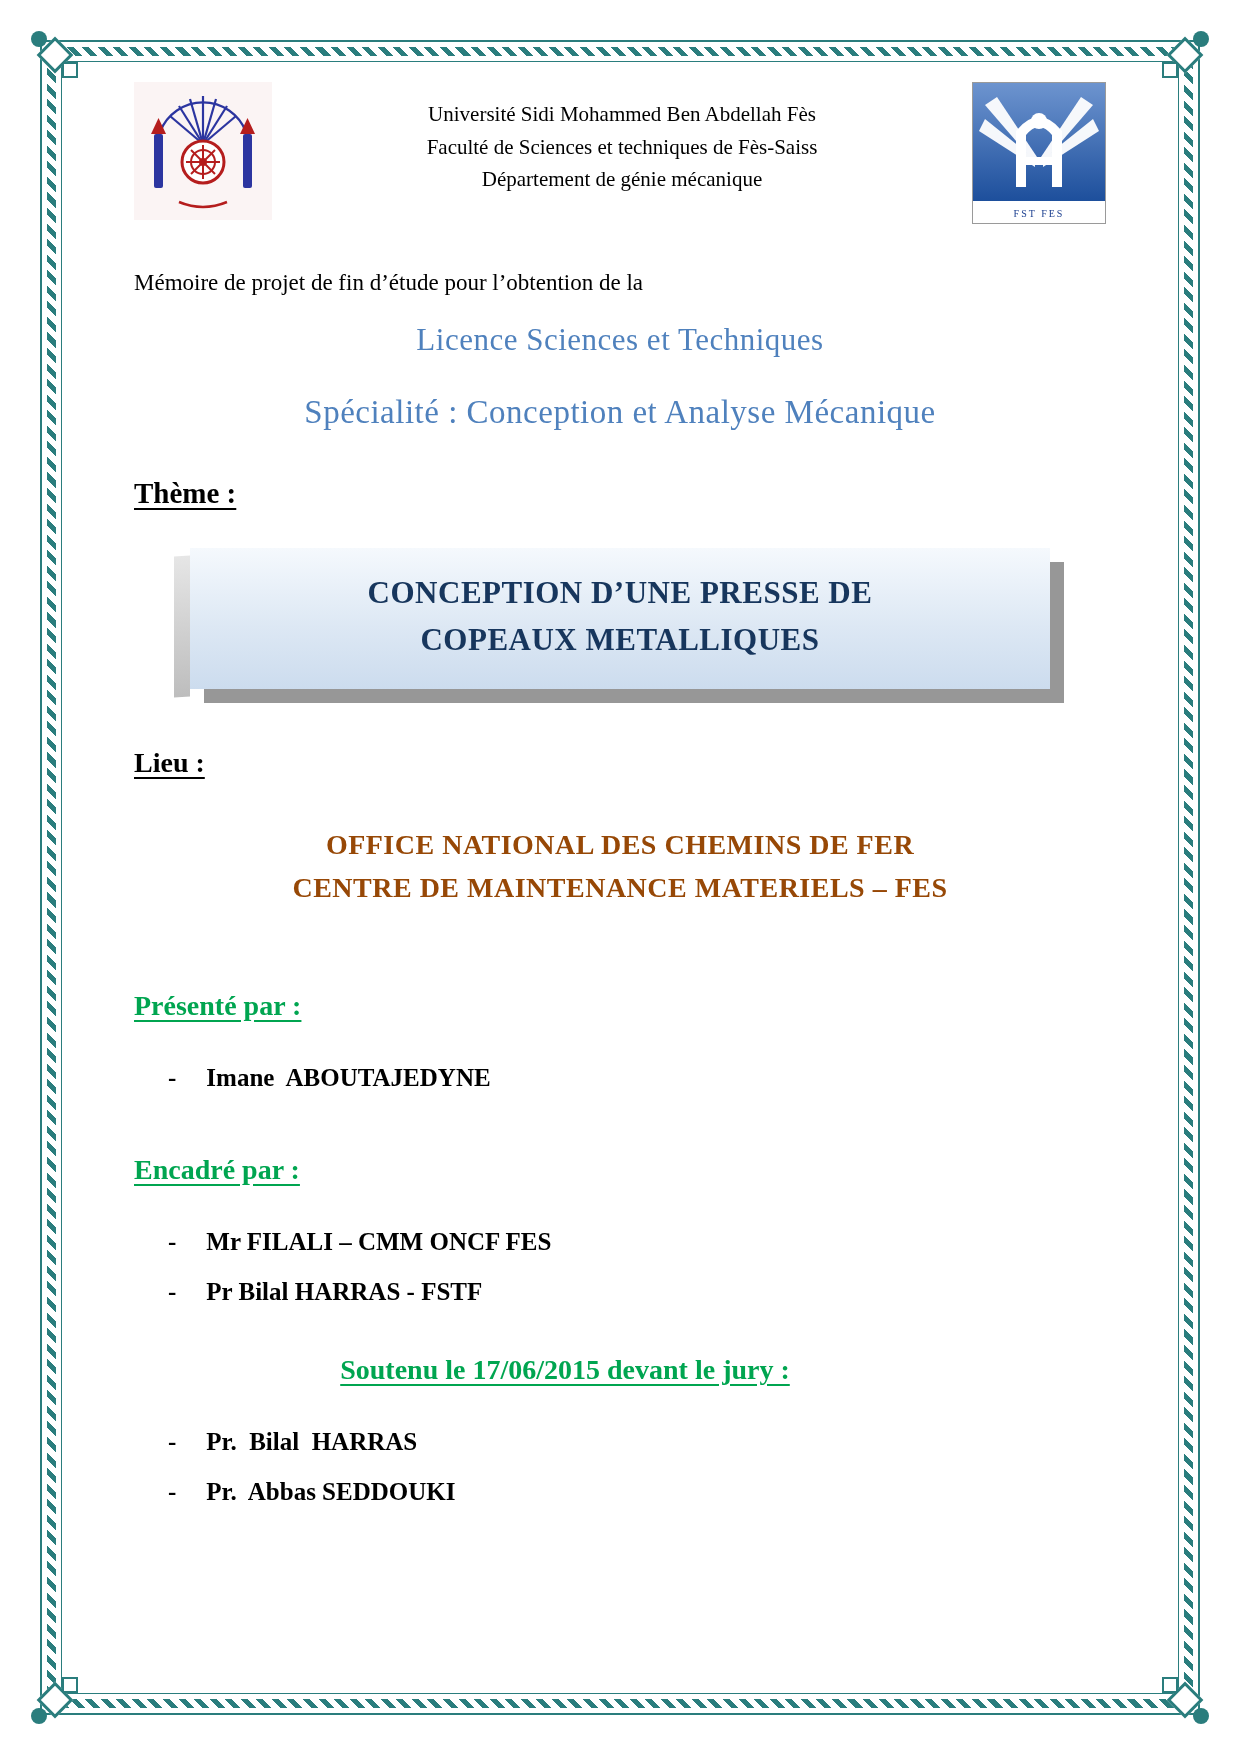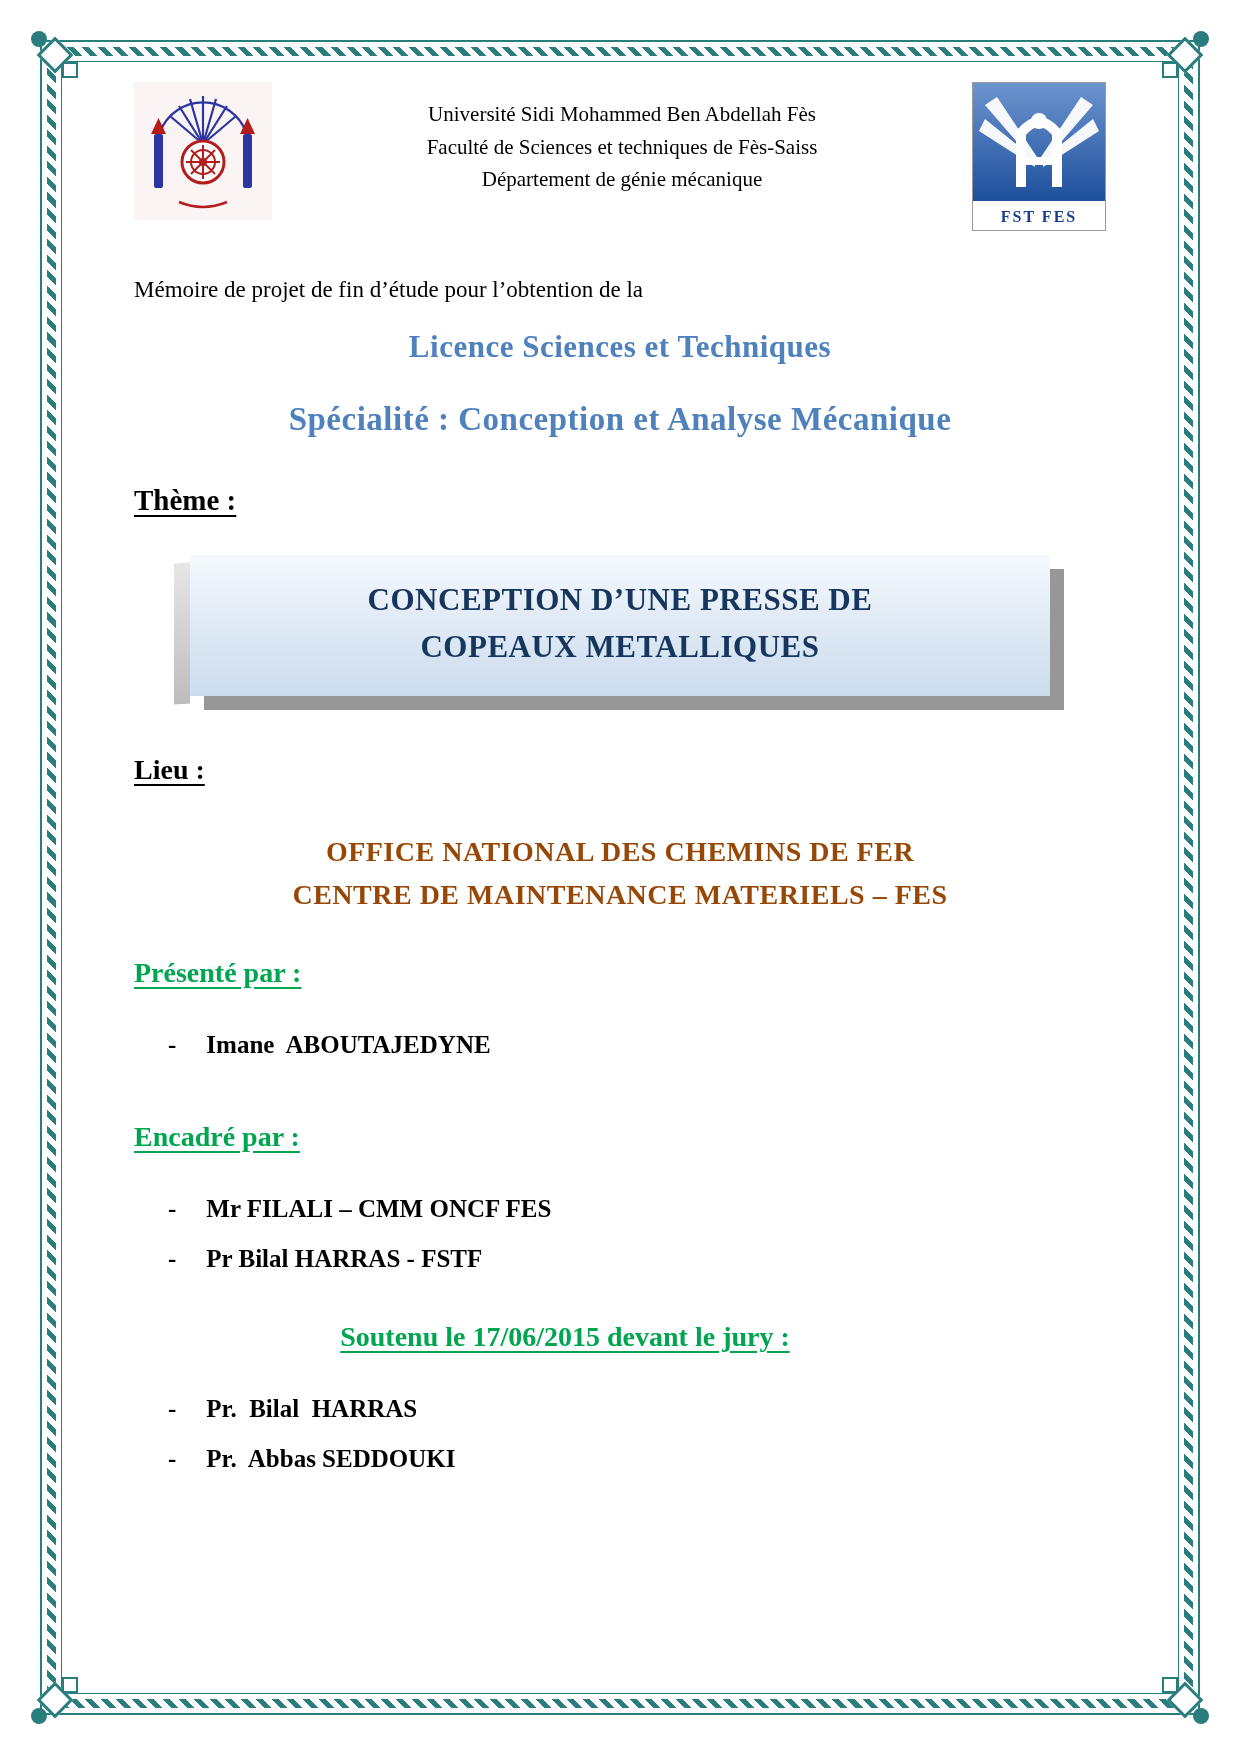--- a/index.html
+++ b/index.html
@@ -25,26 +25,26 @@
   .tl2{top:42px;left:42px} .tr2{top:42px;right:42px} .bl2{bottom:42px;left:42px} .br2{bottom:42px;right:42px}
   .tl3{top:62px;left:62px} .tr3{top:62px;right:62px} .bl3{bottom:62px;left:62px} .br3{bottom:62px;right:62px}
 
   
   .content { position:absolute; inset:62px; padding:20px 72px 0; }
 
   .header-row { display:flex; align-items:flex-start; }
   .logo-left  { width:138px; height:138px; flex:0 0 auto; }
   .header-text { flex:1; text-align:center; font-size:21px; line-height:1.55; padding-top:16px; }
   .logo-right { width:132px; flex:0 0 auto; border:1px solid #9a9a9a; background:#fff; }
-  .logo-right .fst-label { text-align:center; font-weight:bold; font-size:16px;
+  .logo-right .fst-label { text-align:center; font-weight:normal; font-size:10px;
                            letter-spacing:2px; color:#1a3e8f; padding:3px 0 4px; background:#fff; }
 
   .intro { text-align:left; font-size:23px; margin-top:46px; }
 
-  .h-blue { color:#4f81bd; font-weight:bold; text-align:center; letter-spacing:.5px; }
+  .h-blue { color:#4f81bd; font-weight:normal; text-align:center; letter-spacing:.5px; }
   .degree    { font-size:31px; margin-top:26px; }
   .specialty { font-size:33px; margin-top:36px; }
 
   .underlined { text-decoration:underline; text-underline-offset:5px; }
   .theme-label { text-align:left; font-size:29px; font-weight:bold; margin-top:46px; }
 
   .title-box-wrap { position:relative; width:860px; margin:38px auto 0; }
   .title-box {
     position:relative; background:linear-gradient(180deg,#f5f9fd 0%,#dde8f4 55%,#ccdcee 100%);
     box-shadow:14px 14px 0 #979797;
@@ -54,21 +54,21 @@
   .title-box::before { content:""; position:absolute; left:-16px; top:8px; width:16px; height:100%;
                        background:linear-gradient(180deg,#e6e6e6,#bdbdbd); transform:skewY(-3deg); }
 
   .lieu-label { text-align:left; font-size:28px; font-weight:bold; margin-top:58px; }
 
   .location { text-align:center; color:#974806; font-weight:bold; font-size:28px;
               line-height:1.55; margin-top:44px; letter-spacing:.5px; }
 
   .section-green { color:#00a550; font-weight:bold; font-size:28px;
                    text-decoration:underline; text-underline-offset:5px; }
-  .presented-label  { margin-top:40px; }
+  .presented-label  { margin-top:80px; }
   .supervised-label { margin-top:62px; }
   .defense-label { margin-top:48px; text-align:center; padding-right:110px; }
 
   .item { display:flex; gap:30px; margin-left:34px; font-weight:bold; font-size:25px;
           white-space:pre-wrap; }
   .item .marker { flex:0 0 auto; }
   .mt-big   { margin-top:42px; }
   .mt-small { margin-top:22px; }
 </style>
 </head>

